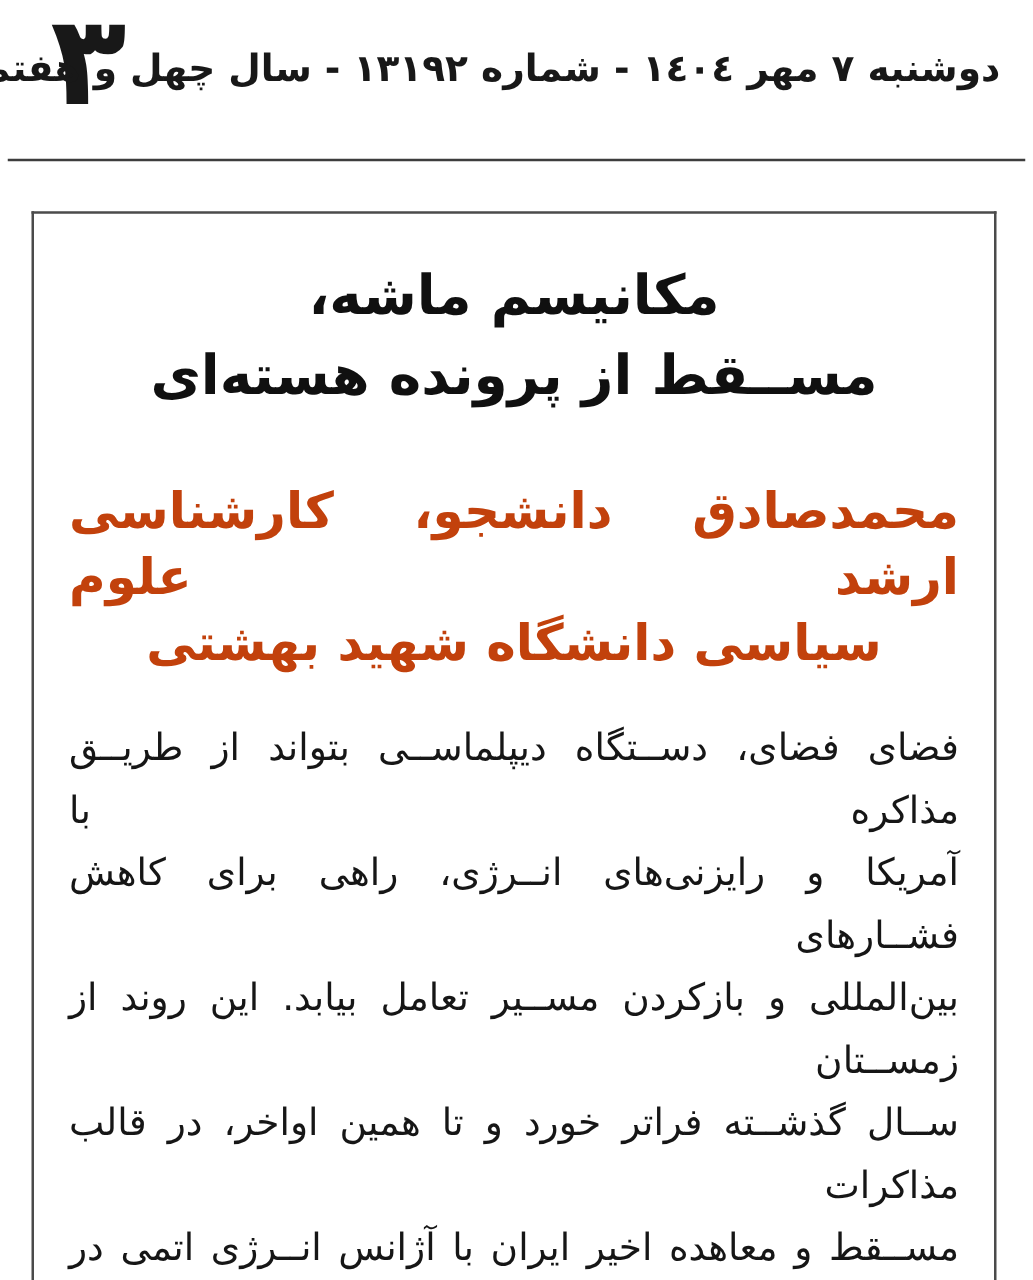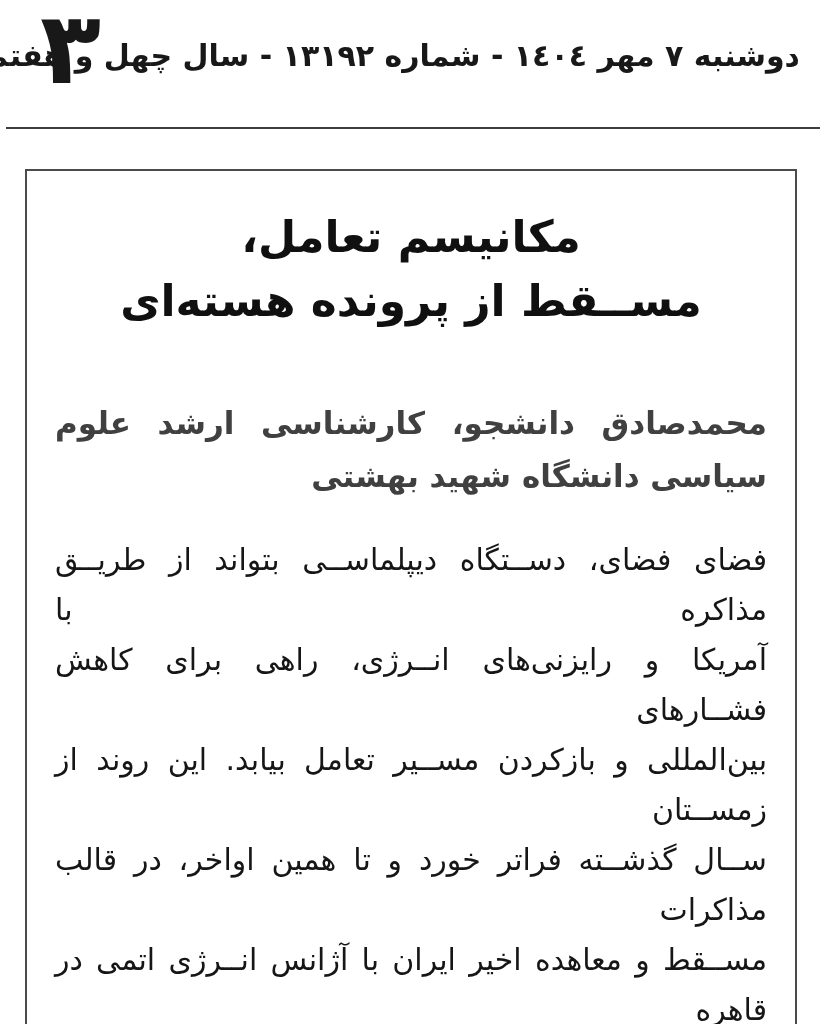--- a/index.html
+++ b/index.html
@@ -55,32 +55,32 @@
   .title {
     margin: 10px 0 0 0;
     text-align: center;
     font-size: 44px;
     line-height: 64px;
     font-weight: bold;
     color: #101010;
   }
   .title-line { display: block; }
   .byline {
-    margin-top: 64px;
-    font-size: 31px;
+    margin-top: 50px;
+    font-size: 40px;
     line-height: 53px;
     font-weight: bold;
-    color: #404040;
+    color: #c2410c;
   }
   .byline-line.justify {
     text-align: justify;
     text-align-last: justify;
   }
   .byline-line.right {
-    text-align: right;
+    text-align: center;
   }
   .body {
     margin-top: 32px;
     font-size: 30px;
     line-height: 50px;
     color: #161616;
   }
   .body-line {
     text-align: justify;
     text-align-last: justify;
@@ -94,21 +94,21 @@
 
   <div class="page-number">۳</div>
 
   <div class="dateline">دوشنبه ٧ مهر ١٤٠٤ - شماره ١٣١٩٢ - سال چهل و هفتم</div>
 
   <div class="rule"></div>
 
   <div class="article-box">
 
     <h1 class="title">
-      <span class="title-line">مکانیسم تعامل،</span>
+      <span class="title-line">مکانیسم ماشه،</span>
       <span class="title-line">مســقط از پرونده هسته‌ای</span>
     </h1>
 
     <div class="byline">
       <div class="byline-line justify">محمدصادق دانشجو، کارشناسی ارشد علوم</div>
       <div class="byline-line right">سیاسی دانشگاه شهید بهشتی</div>
     </div>
 
     <div class="body">
       <div class="body-line">فضای فضای، دســتگاه دیپلماســی بتواند از طریــق مذاکره با</div>

